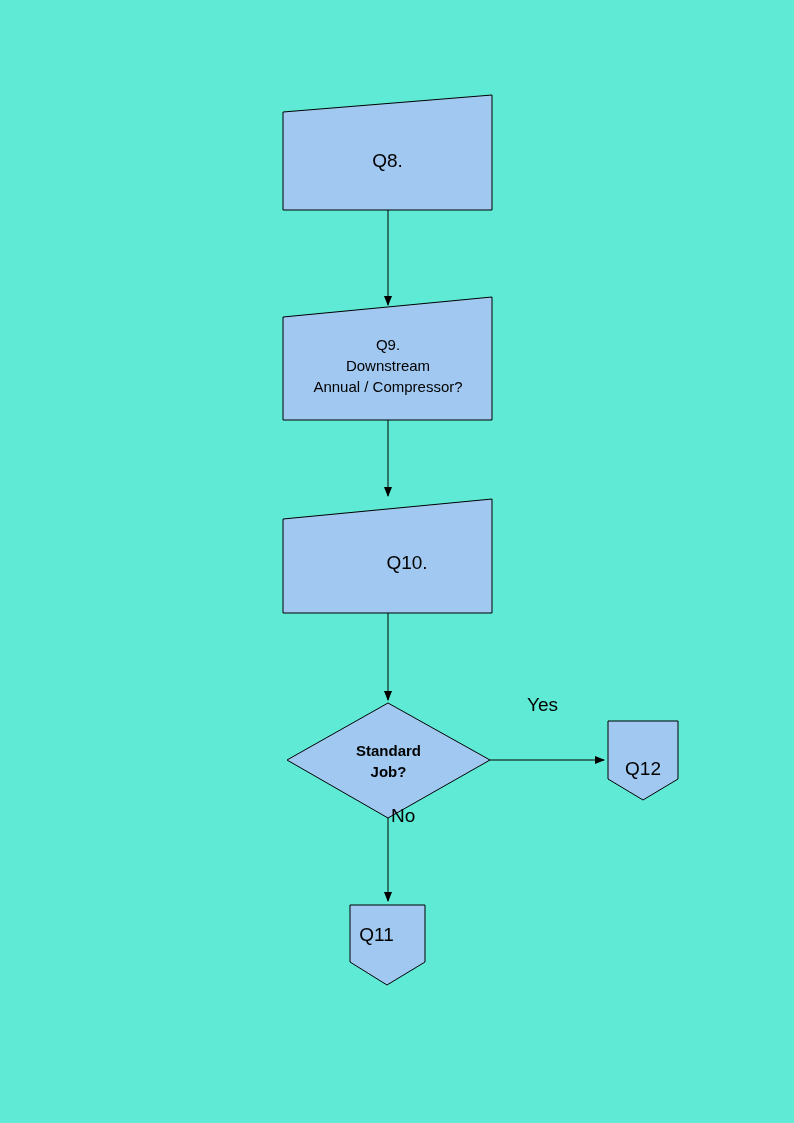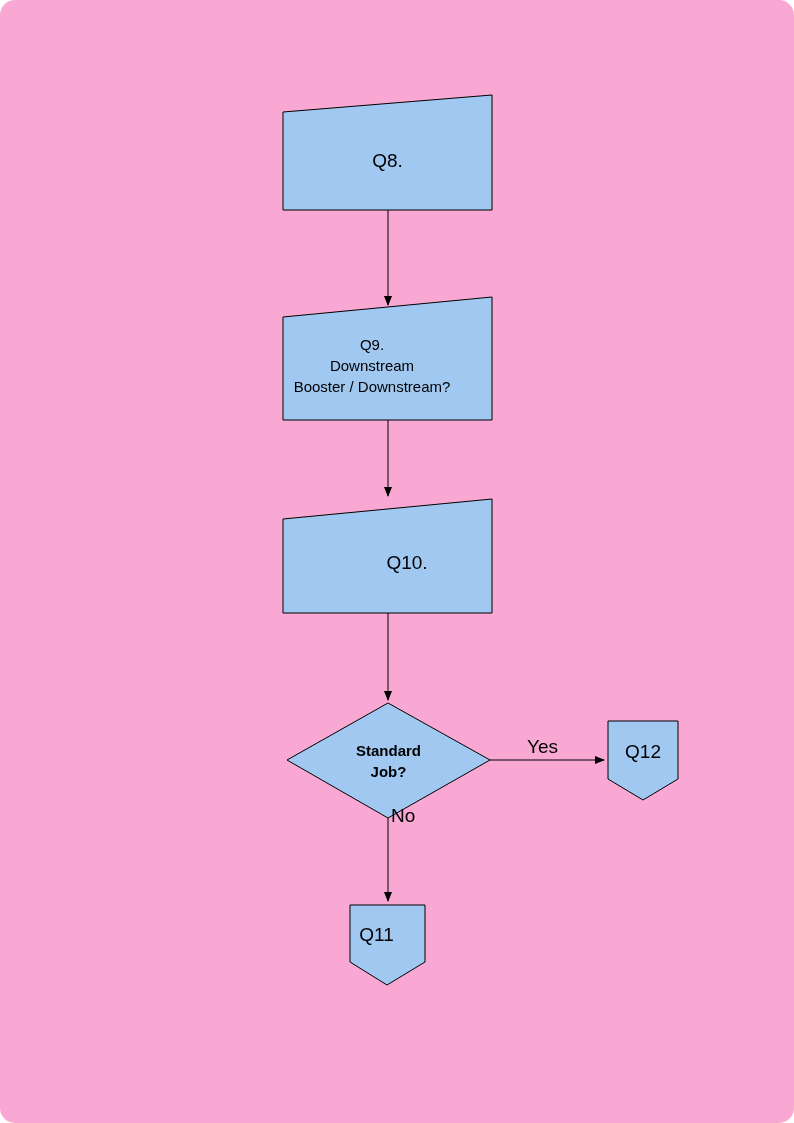--- a/index.html
+++ b/index.html
@@ -5,23 +5,22 @@
   html, body {
     margin: 0;
     padding: 0;
     background: #ffffff;
     font-family: "Liberation Sans", sans-serif;
   }
   .canvas {
     position: relative;
     width: 794px;
     height: 1123px;
-    background: #f9a8d4;
+    background: #5eead4;
     overflow: hidden;
-    border-radius: 15px;
   }
   .canvas svg {
     position: absolute;
     left: 0;
     top: 0;
   }
   .node-label {
     position: absolute;
     display: flex;
     flex-direction: column;
@@ -72,40 +71,40 @@
 
     <line x1="388" y1="818" x2="388" y2="901" stroke="#000000" stroke-width="1" marker-end="url(#arrowhead)"></line>
 
     <polygon points="350,905 425,905 425,962 387,985 350,962" stroke="#000000" stroke-width="1" fill="#A0C8F0"></polygon>
   </svg>
 
   <div class="node-label fs-lg" style="left:283px; top:112px; width:209px; height:98px;">
     <span>Q8.</span>
   </div>
 
-  <div class="node-label fs-sm" style="left:284px; top:310px; width:176px; height:110px;">
+  <div class="node-label fs-sm" style="left:300px; top:310px; width:176px; height:110px;">
     <span>Q9.</span>
     <span>Downstream</span>
-    <span>Booster / Downstream?</span>
+    <span>Annual / Compressor?</span>
   </div>
 
   <div class="node-label fs-lg" style="left:283px; top:512px; width:248px; height:101px;">
     <span>Q10.</span>
   </div>
 
   <div class="node-label fs-sm" style="left:287px; top:703px; width:203px; height:115px;font-weight:bold;">
     <span>Standard</span>
     <span>Job?</span>
   </div>
 
-  <div class="node-label fs-lg" style="left:608px; top:721px; width:70px; height:62px;">
+  <div class="node-label fs-lg" style="left:608px; top:721px; width:70px; height:62px;justify-content:flex-end;">
     <span>Q12</span>
   </div>
 
   <div class="node-label fs-lg" style="left:350px; top:905px; width:53px; height:60px;">
     <span>Q11</span>
   </div>
 
-  <div class="edge-label" style="left:527px; top:736px;">Yes</div>
+  <div class="edge-label" style="left:527px; top:694px;">Yes</div>
 
   <div class="edge-label" style="left:391px; top:805px;">No</div>
 
 </div>
 
 </body></html>

